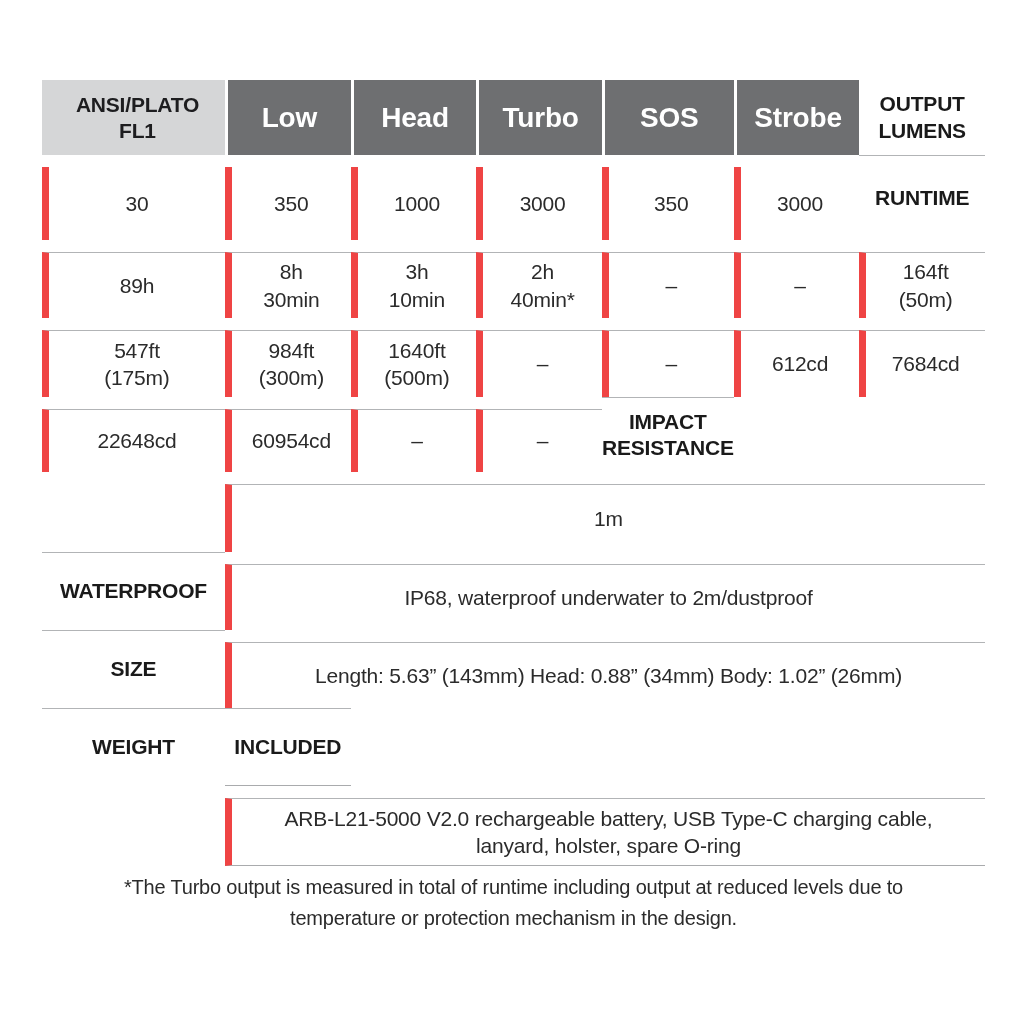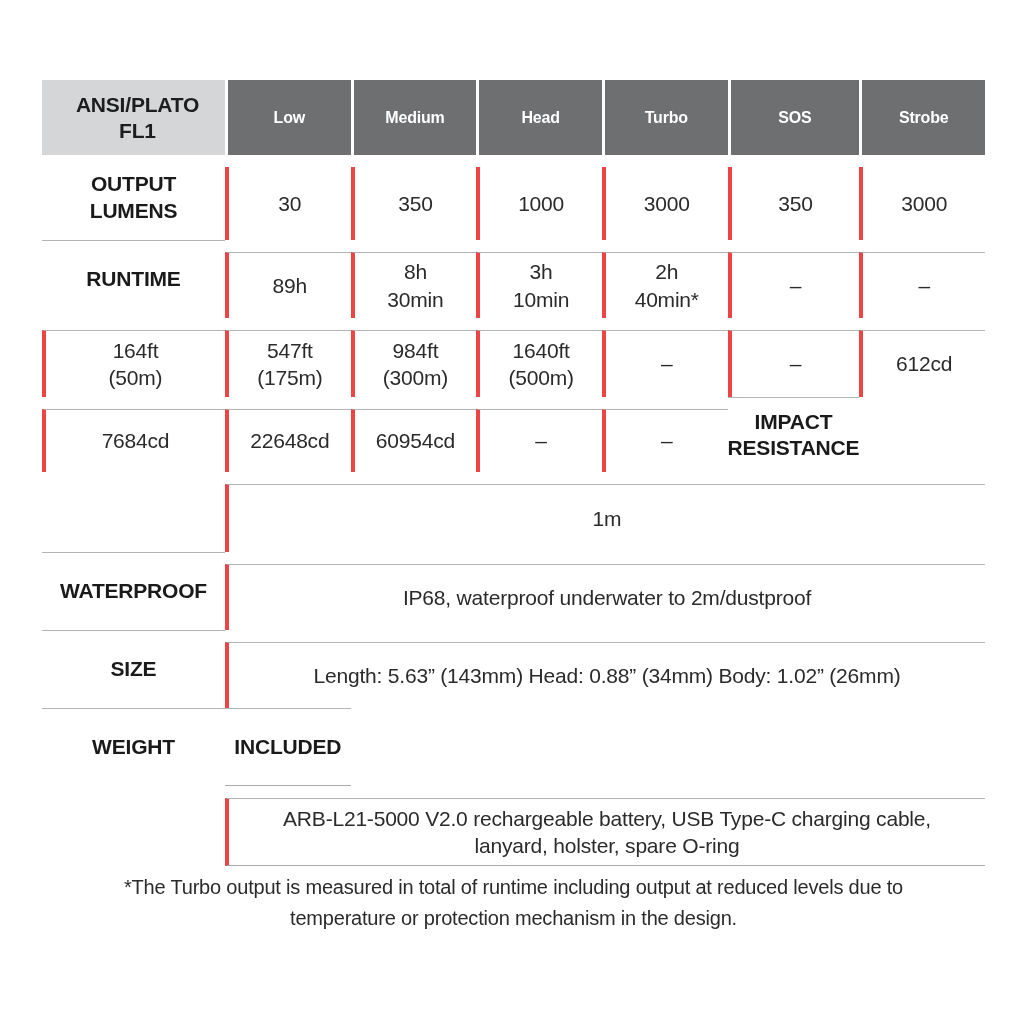--- a/index.html
+++ b/index.html
@@ -32,63 +32,62 @@
     font-weight: bold;
     font-size: 21px;
     line-height: 1.2;
     letter-spacing: -0.2px;
     padding-left: 8px;
   }
   .mode-head {
     background: #6e6f71;
     color: #ffffff;
     font-weight: bold;
-    font-size: 16px;
+    font-size: 28px;
     border-left: 3px solid #ffffff;
     letter-spacing: -0.2px;
   }
   
   .row-label {
     font-weight: bold;
     font-size: 21px;
     color: #1a1a1a;
     line-height: 1.25;
     letter-spacing: -0.2px;
   }
   .val {
     font-size: 21px;
     color: #2b2b2b;
     line-height: 1.3;
     letter-spacing: -0.2px;
   }
   .span-val { grid-column: 2 / 8; padding: 3px 12px; }
   .bt { border-top: 1px solid #b2b4b6; }
   .bb { border-bottom: 1px solid #a9abad; }
-  .vl { border-left: 4px solid #ef4444; margin-top: 12px; }
+  .vl { border-left: 7px solid #ef4444; margin-top: 12px; }
   .footnote {
     position: absolute;
     left: 42px; top: 872px;
     width: 943px;
     text-align: center;
     font-size: 20px;
     line-height: 31px;
     color: #2b2b2b;
     white-space: pre-line;
     letter-spacing: -0.2px;
   }
 </style>
 </head>
 <body>
 
 <div class="spec-grid">
 
   <div class="cell corner">ANSI/PLATO
 FL1</div>
   <div class="cell mode-head">Low</div>
-  <div class="cell mode-head">Medium</div>
   <div class="cell mode-head">Head</div>
   <div class="cell mode-head">Turbo</div>
   <div class="cell mode-head">SOS</div>
   <div class="cell mode-head">Strobe</div>
 
   <div class="cell row-label">OUTPUT
 LUMENS</div>
   <div class="cell val vl">30</div>
   <div class="cell val vl">350</div>
   <div class="cell val vl">1000</div>

